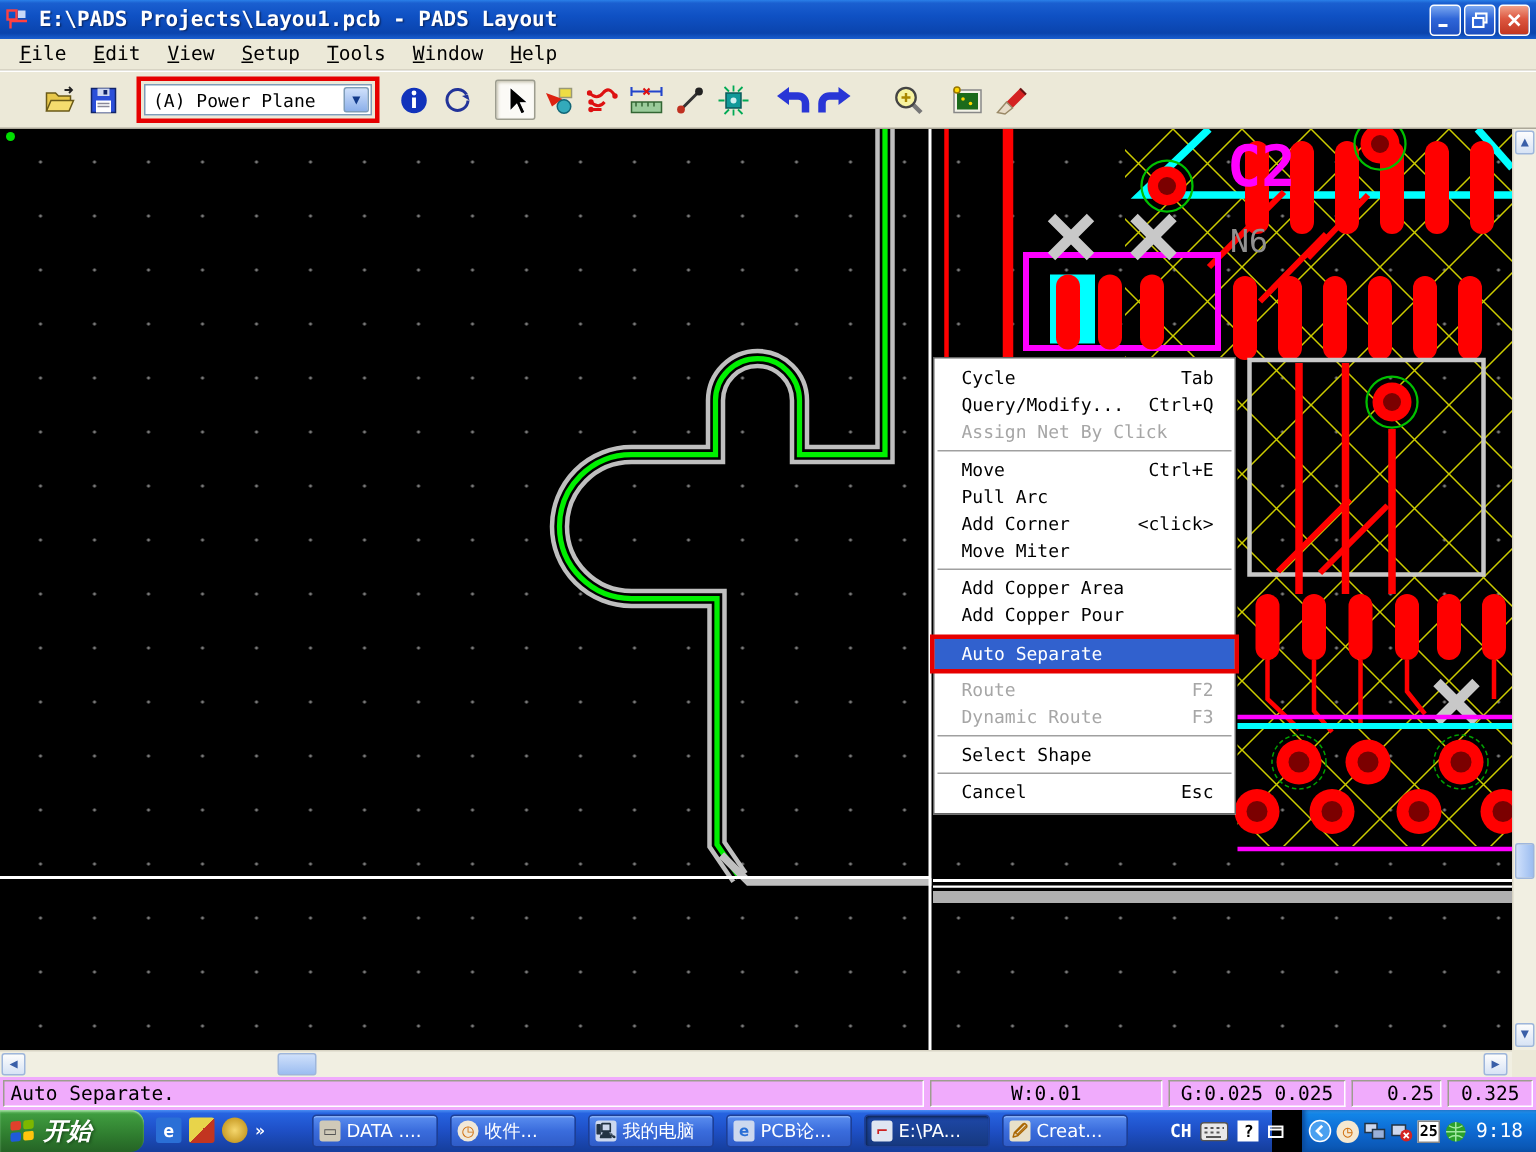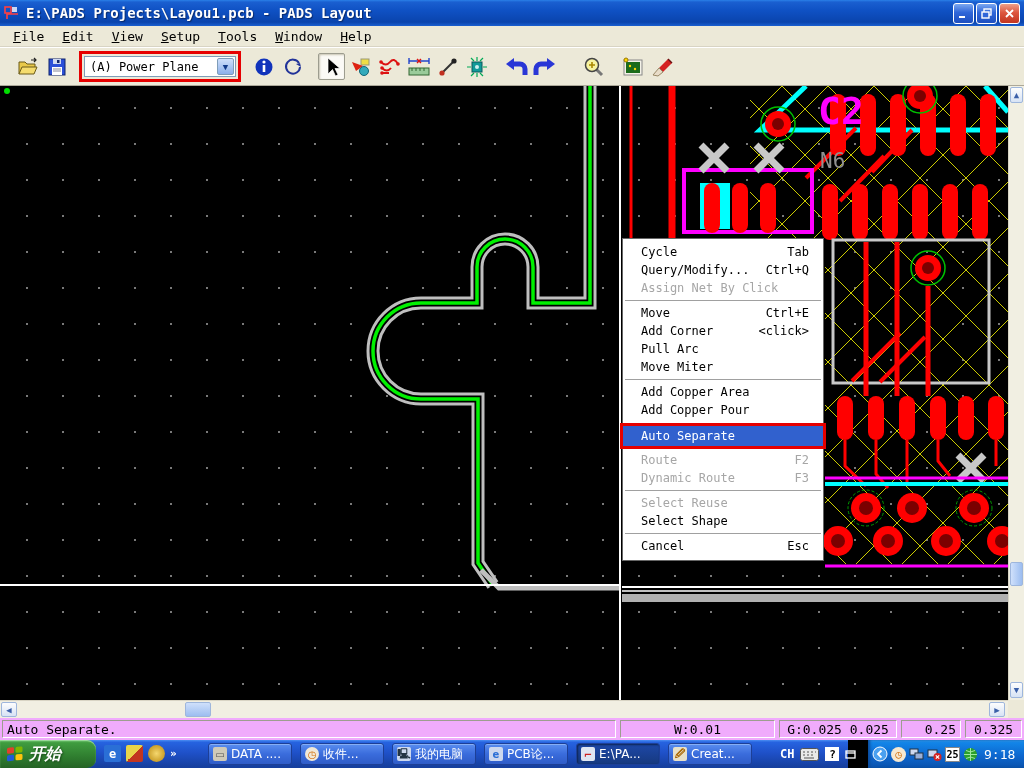--- a/index.html
+++ b/index.html
@@ -23,21 +23,21 @@
   
   #menubar { position:absolute; left:0; top:26px; width:1024px; height:21px;
     background:#ece9d8; display:flex; align-items:center; padding-left:4px;
     border-bottom:1px solid #d8d4c4; }
   .mb-item { padding:2px 9px; font-size:13px; color:#000; }
   .mb-item::first-letter { text-decoration:underline; }
 
   
   #toolbar { position:absolute; left:0; top:47px; width:1024px; height:39px;
     background:#ece9d8; border-top:1px solid #fff; border-bottom:1px solid #aca899;
-    display:flex; align-items:center; padding-left:13px; }
+    display:flex; align-items:center; padding-left:25px; }
   .tool-btn { width:27px; height:27px; display:flex; align-items:center;
     justify-content:center; margin:0 1px; }
   .tool-btn.pressed { border:1px solid #9d9d8f; background:#fbfaf6;
     box-shadow:inset 1px 1px 2px #c8c4b2; border-radius:2px; }
   .tool-gap { width:10px; }
   #combo-anno { border:3px solid #e60000; padding:2px; margin:0 8px; background:#ece9d8; }
   #layer-combo { width:152px; height:21px; background:#fff; border:1px solid #7f9db9;
     display:flex; align-items:center; }
   #layer-combo .val { flex:1; font-size:12px; padding-left:5px; white-space:pre; }
   #combo-arrow { width:17px; height:17px; margin:1px; border-radius:2px;
@@ -399,25 +399,25 @@
   </div>
   <div class="menu-item disabled">
     <span class="mi-label">Assign Net By Click</span>
   </div>
   <div class="menu-sep"></div>
   <div class="menu-item">
     <span class="mi-label">Move</span>
     <span class="mi-shortcut">Ctrl+E</span>
   </div>
   <div class="menu-item">
+    <span class="mi-label">Pull Arc</span>
+  </div>
+  <div class="menu-item">
     <span class="mi-label">Add Corner</span>
     <span class="mi-shortcut">&lt;click&gt;</span>
-  </div>
-  <div class="menu-item">
-    <span class="mi-label">Pull Arc</span>
   </div>
   <div class="menu-item">
     <span class="mi-label">Move Miter</span>
   </div>
   <div class="menu-sep"></div>
   <div class="menu-item">
     <span class="mi-label">Add Copper Area</span>
   </div>
   <div class="menu-item">
     <span class="mi-label">Add Copper Pour</span>
@@ -427,23 +427,20 @@
   </div>
   <div class="menu-item disabled">
     <span class="mi-label">Route</span>
     <span class="mi-shortcut">F2</span>
   </div>
   <div class="menu-item disabled">
     <span class="mi-label">Dynamic Route</span>
     <span class="mi-shortcut">F3</span>
   </div>
   <div class="menu-sep"></div>
-  <div class="menu-item disabled">
-    <span class="mi-label">Select Reuse</span>
-  </div>
   <div class="menu-item">
     <span class="mi-label">Select Shape</span>
   </div>
   <div class="menu-sep"></div>
   <div class="menu-item">
     <span class="mi-label">Cancel</span>
     <span class="mi-shortcut">Esc</span>
   </div>
 </div>
 

